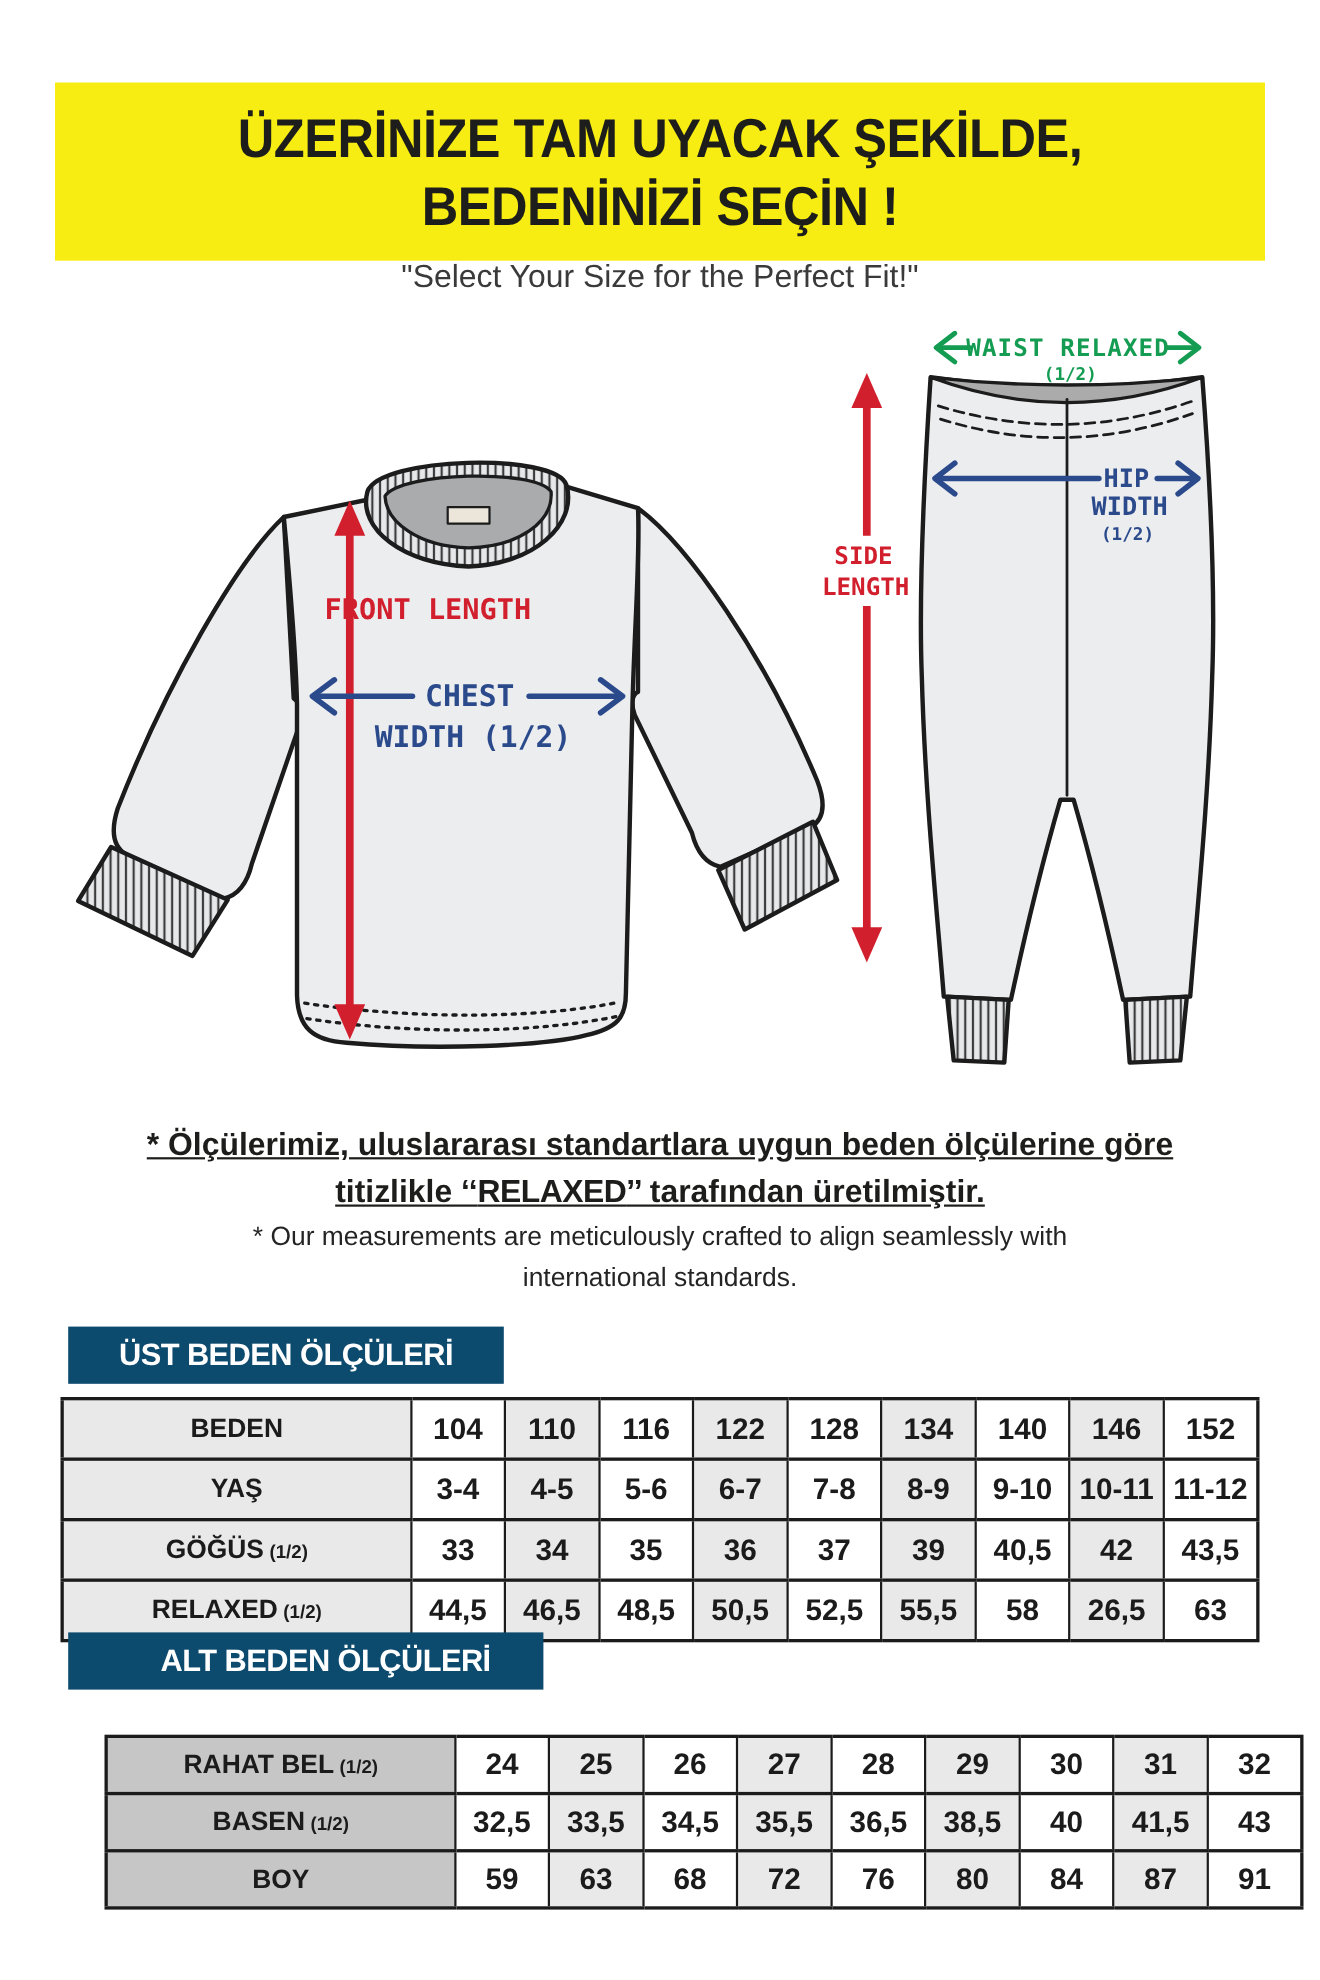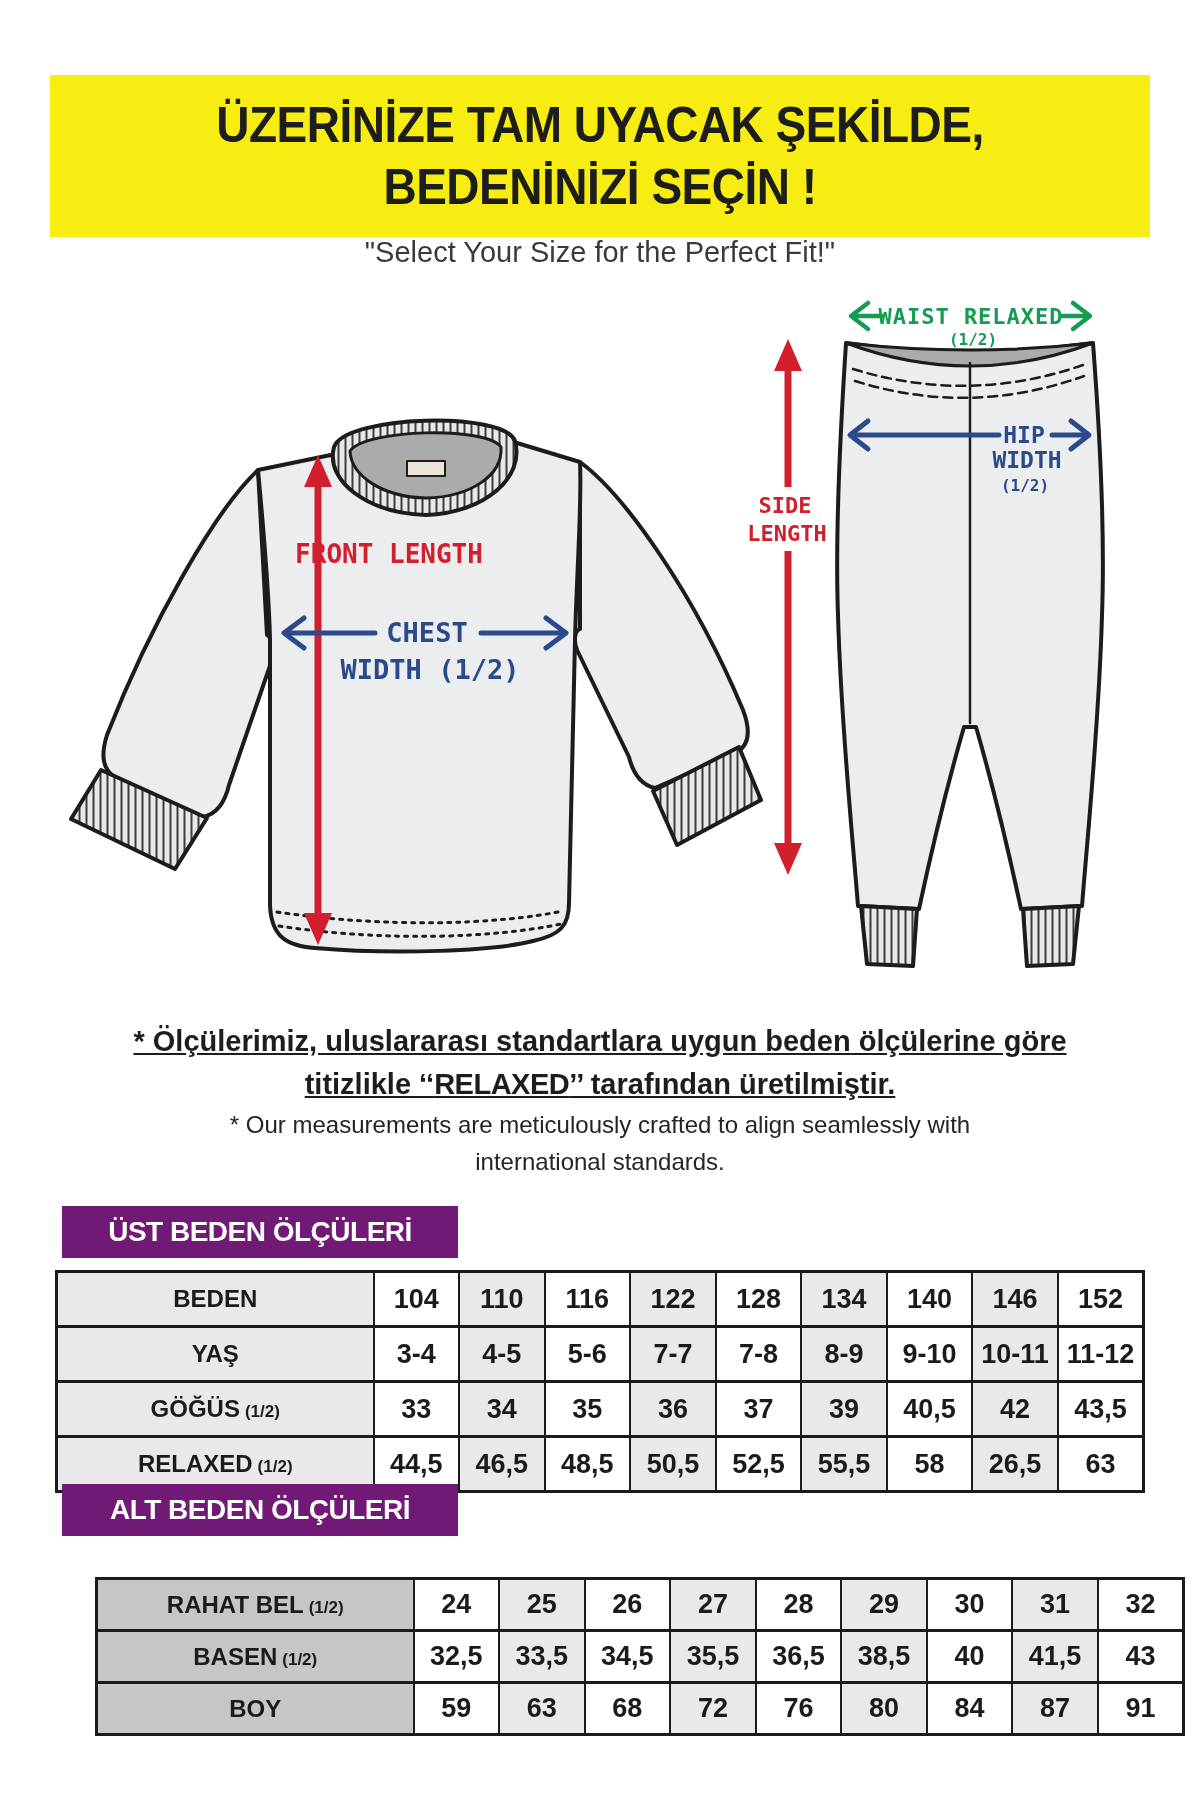--- a/index.html
+++ b/index.html
@@ -16,25 +16,25 @@
   .mono{font-family:"DejaVu Sans Mono",monospace;font-weight:bold;}
   .red-t{fill:#d21f2d;}
   .blue-t{fill:#2b4a8c;}
   .green-t{fill:#149c52;}
   
   .notes{position:absolute;left:0;top:1020px;width:1200px;text-align:center;color:#1d1d1b;}
   .tr-line{font-size:29px;font-weight:bold;line-height:43px;text-decoration:underline;}
   .brand{font-weight:bold;letter-spacing:-0.5px;}
   .en-line{font-size:24px;font-weight:normal;line-height:37px;color:#242424;}
   
-  .tbl-header{position:absolute;left:62px;width:396px;height:52px;background:#701a75;color:#ffffff;
+  .tbl-header{position:absolute;left:62px;width:396px;height:52px;background:#0c4a6e;color:#ffffff;
               display:flex;align-items:center;justify-content:center;
               font-size:28px;font-weight:bold;letter-spacing:-0.5px;}
   .hdr1{top:1206px;}
-  .hdr2{top:1484px;}
+  .hdr2{top:1484px;padding-left:36px;}
   
   .size-table{position:absolute;left:55px;width:1090px;border-collapse:collapse;table-layout:fixed;
               background:#ffffff;border:3.5px solid #1b1b1b;}
   .size-table td{border:2.5px solid #1b1b1b;border-top-width:3.5px;border-bottom-width:3.5px;
                  text-align:center;vertical-align:middle;font-weight:bold;font-size:27px;color:#1b1b1b;padding:0;}
   .t1{top:1270px;}
   .t2{top:1577px;margin-left:40px;}
   .t1 td{height:52px;}
   .t2 td{height:49px;}
   .size-table td.lbl{font-size:24px;}
@@ -155,21 +155,21 @@
           <td class="alt">134</td>
           <td>140</td>
           <td class="alt">146</td>
           <td>152</td>
         </tr>
         <tr>
           <td class="lbl"><span>YAŞ</span></td>
           <td>3-4</td>
           <td class="alt">4-5</td>
           <td>5-6</td>
-          <td class="alt">7-7</td>
+          <td class="alt">6-7</td>
           <td>7-8</td>
           <td class="alt">8-9</td>
           <td>9-10</td>
           <td class="alt">10-11</td>
           <td>11-12</td>
         </tr>
         <tr>
           <td class="lbl"><span>GÖĞÜS</span><span class="half">(1/2)</span></td>
           <td>33</td>
           <td class="alt">34</td>

